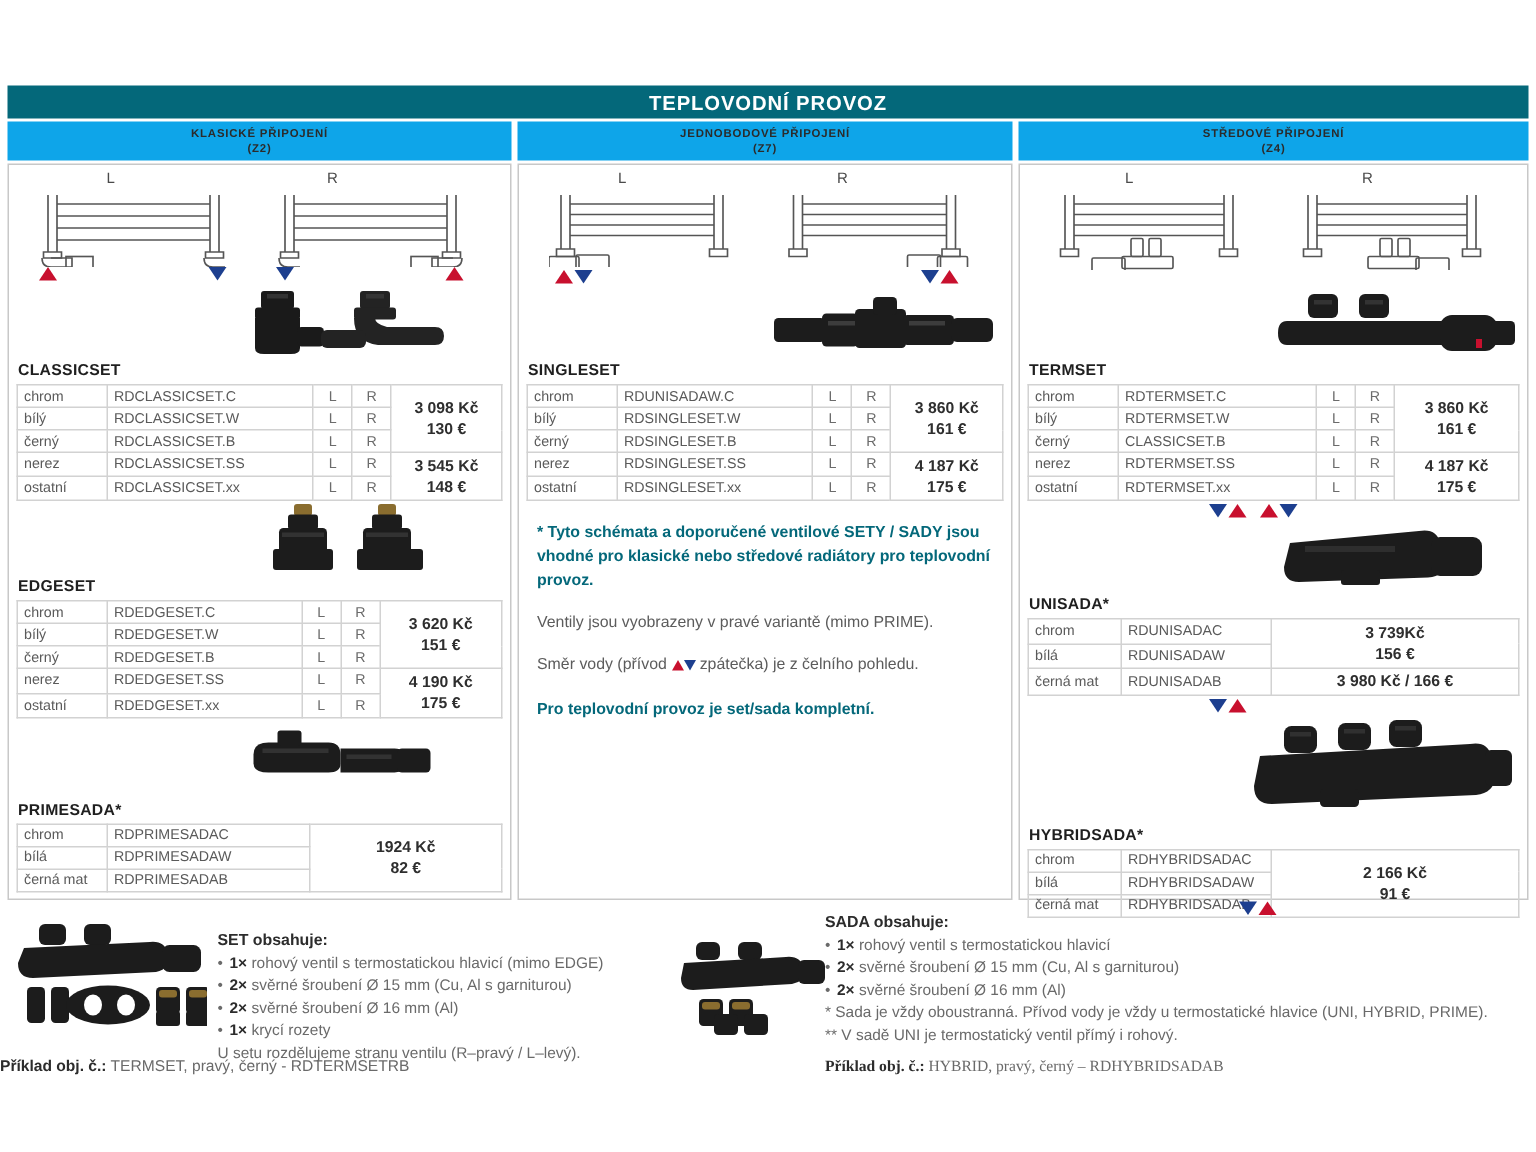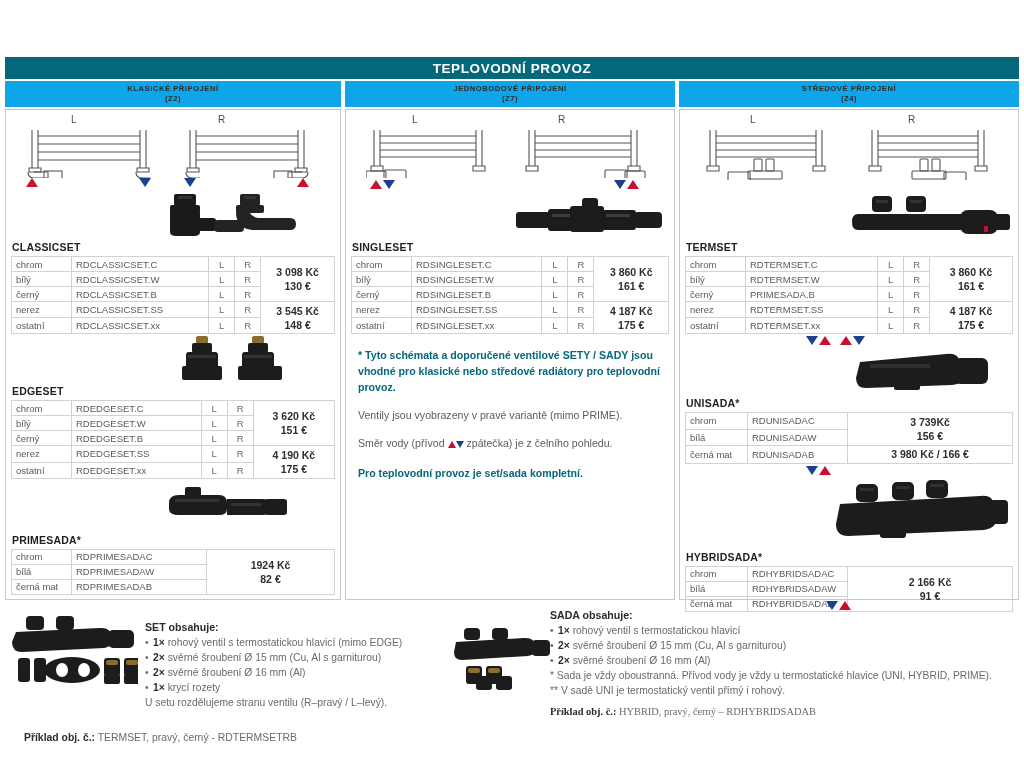--- a/index.html
+++ b/index.html
@@ -384,21 +384,21 @@
         </svg>
       </div>
     </div>
 
     <div class="tbl-title">SINGLESET</div>
     <div class="tbl-wrap">
       <table class="ptable">
         <tbody>
           <tr>
             <td class="name">chrom</td>
-            <td class="code">RDSINGLESET.C</td>
+            <td class="code">RDUNISADAW.C</td>
             <td class="lr">L</td>
             <td class="lr">R</td>
             <td class="price" rowspan="3">
               <div>3 860 Kč</div>
               <div>161 €</div>
             </td>
           </tr>
           <tr>
             <td class="name">bílý</td>
             <td class="code">RDSINGLESET.W</td>
@@ -514,21 +514,21 @@
             </td>
           </tr>
           <tr>
             <td class="name">bílý</td>
             <td class="code">RDTERMSET.W</td>
             <td class="lr">L</td>
             <td class="lr">R</td>
           </tr>
           <tr>
             <td class="name">černý</td>
-            <td class="code">PRIMESADA.B</td>
+            <td class="code">CLASSICSET.B</td>
             <td class="lr">L</td>
             <td class="lr">R</td>
           </tr>
           <tr>
             <td class="name">nerez</td>
             <td class="code">RDTERMSET.SS</td>
             <td class="lr">L</td>
             <td class="lr">R</td>
             <td class="price" rowspan="2">
               <div>4 187 Kč</div>
@@ -703,21 +703,21 @@
       <div class="ttl">SADA obsahuje:</div>
       <ul>
         <li><b>1×</b> <span>rohový ventil s termostatickou hlavicí</span></li>
         <li><b>2×</b> <span>svěrné šroubení Ø 15 mm (Cu, Al s garniturou)</span></li>
         <li><b>2×</b> <span>svěrné šroubení Ø 16 mm (Al)</span></li>
       </ul>
       <div>* Sada je vždy oboustranná. Přívod vody je vždy u termostatické hlavice (UNI, HYBRID, PRIME).</div>
       <div>** V sadě UNI je termostatický ventil přímý i rohový.</div>
     </div>
 
-    <div class="ex" style="position:absolute;left:24px;top:102px;margin-top:26px;">
+    <div class="ex" style="position:absolute;left:0;top:102px;">
       <b>Příklad obj. č.:</b>
       <span>TERMSET, pravý, černý - RDTERMSETRB</span>
     </div>
     <div class="ex" style="position:absolute;left:550px;top:102px;font-family:Liberation Serif, serif;">
       <b>Příklad obj. č.:</b>
       <span>HYBRID, pravý, černý – RDHYBRIDSADAB</span>
     </div>
   </div>
 
 </div>

